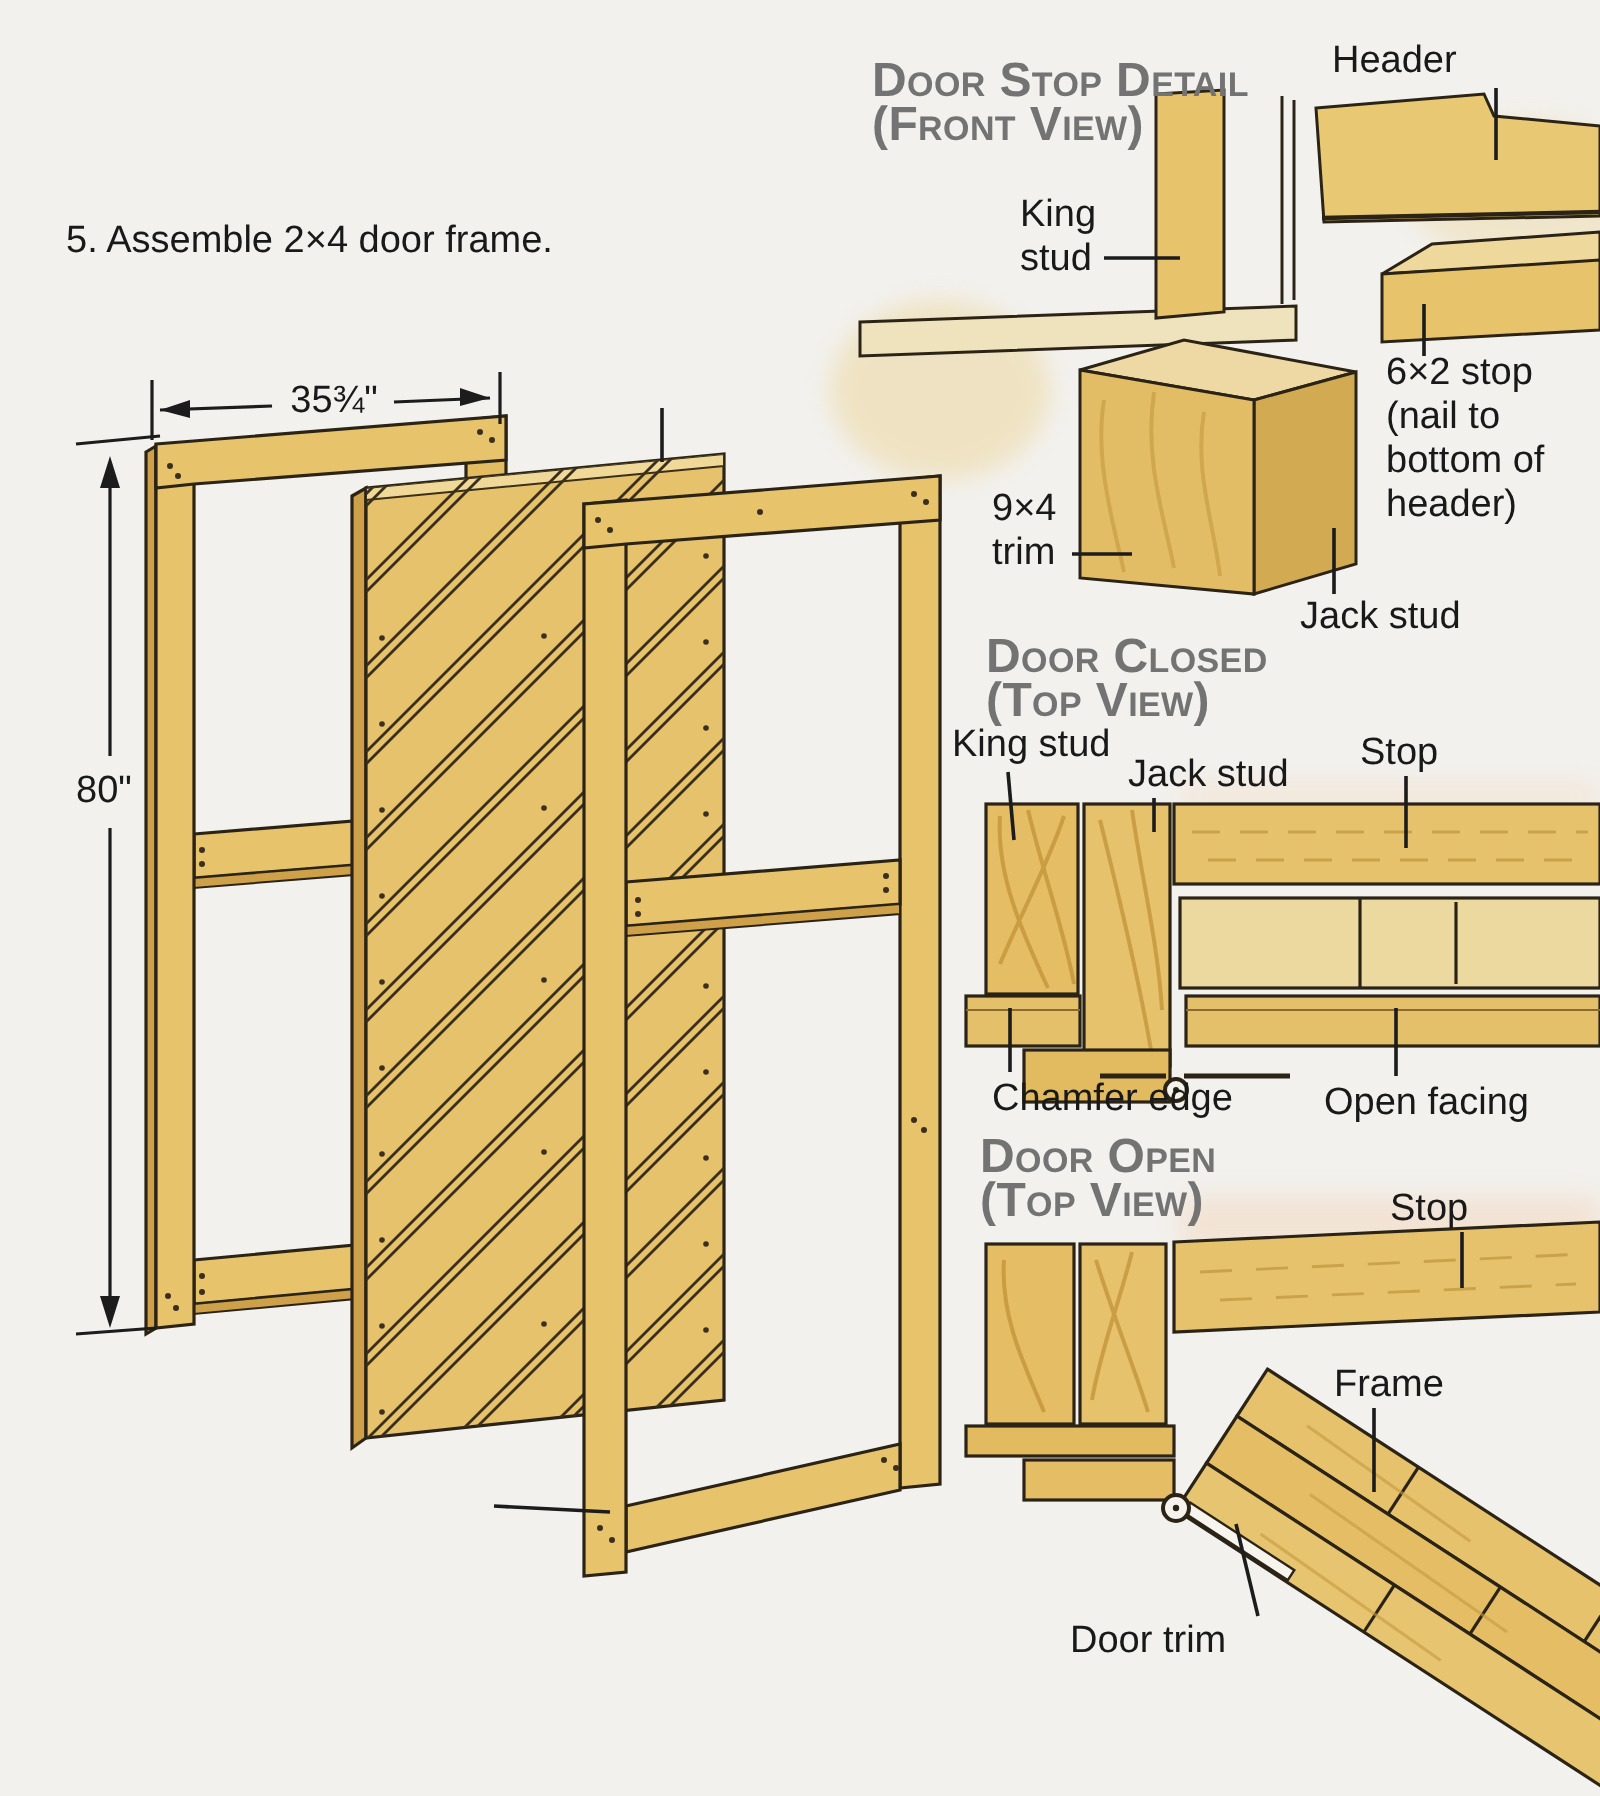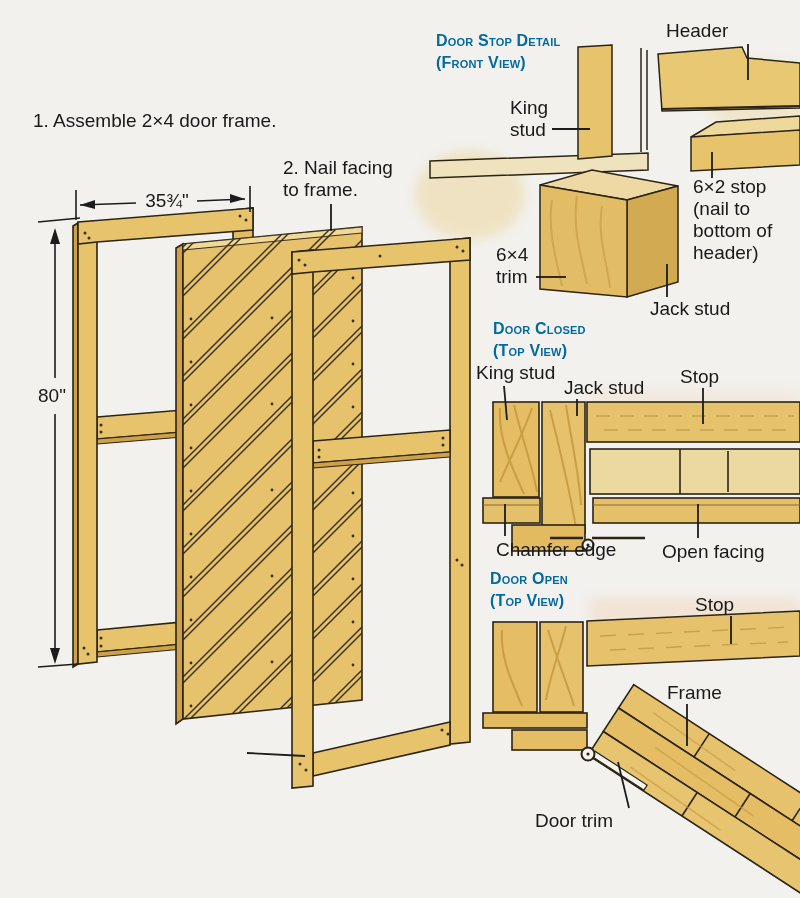--- a/index.html
+++ b/index.html
@@ -1,20 +1,20 @@
 <!DOCTYPE html>
 <html><head>
 <meta charset="utf-8">
 <style>
   html,body{margin:0;padding:0;}
   body{font-family:"Liberation Sans", sans-serif;}
   #stage{position:relative;width:800px;height:898px;background:#f2f1ee;overflow:hidden;}
   #art{position:absolute;left:0;top:0;}
   .lbl{position:absolute;font-size:19px;line-height:22px;color:#191919;white-space:pre-line;}
-  .title{position:absolute;font-size:16px;line-height:22px;font-weight:700;color:#0369a1;
+  .title{position:absolute;font-size:24px;line-height:22px;font-weight:700;color:#737373;
          font-variant:small-caps;letter-spacing:.2px;white-space:pre-line;}
   .dim{position:absolute;font-size:19px;font-weight:400;color:#191919;text-align:center;}
 </style>
 </head>
 <body>
 
 <div id="stage">
 
 <svg id="art" width="800" height="898" viewBox="0 0 800 898">
   <defs>
@@ -276,37 +276,35 @@
       <circle cx="588" cy="754" r="1.6" fill="#2b2416" stroke="none"></circle>
     </g>
     <g stroke="#1c1c1c" stroke-width="1.8">
       <line x1="731" y1="616" x2="731" y2="644"></line>
       <line x1="687" y1="704" x2="687" y2="746"></line>
       <line x1="618" y1="762" x2="629" y2="808"></line>
     </g>
   </g>
 </svg>
 
-  <div class="lbl" style="left:33px;top:110px">1. Assemble 2×4 door frame.</div>
-  <div class="lbl" style="left:283px;top:157px">2. Nail facing
-to frame.</div>
+  <div class="lbl" style="left:33px;top:110px">5. Assemble 2×4 door frame.</div>
 
   <div class="dim" style="left:130px;top:190px;width:74px">35¾"</div>
   <div class="dim" style="left:30px;top:385px;width:44px">80"</div>
 
   <div class="title" style="left:436px;top:30px">Door Stop Detail
 (Front View)</div>
   <div class="lbl" style="left:666px;top:20px">Header</div>
   <div class="lbl" style="left:510px;top:97px">King
 stud</div>
   <div class="lbl" style="left:693px;top:176px">6×2 stop
 (nail to
 bottom of
 header)</div>
-  <div class="lbl" style="left:496px;top:244px">6×4
+  <div class="lbl" style="left:496px;top:244px">9×4
 trim</div>
   <div class="lbl" style="left:650px;top:298px">Jack stud</div>
 
   <div class="title" style="left:493px;top:318px">Door Closed
 (Top View)</div>
   <div class="lbl" style="left:476px;top:362px">King stud</div>
   <div class="lbl" style="left:564px;top:377px">Jack stud</div>
   <div class="lbl" style="left:680px;top:366px">Stop</div>
   <div class="lbl" style="left:496px;top:539px">Chamfer edge</div>
   <div class="lbl" style="left:662px;top:541px">Open facing</div>

